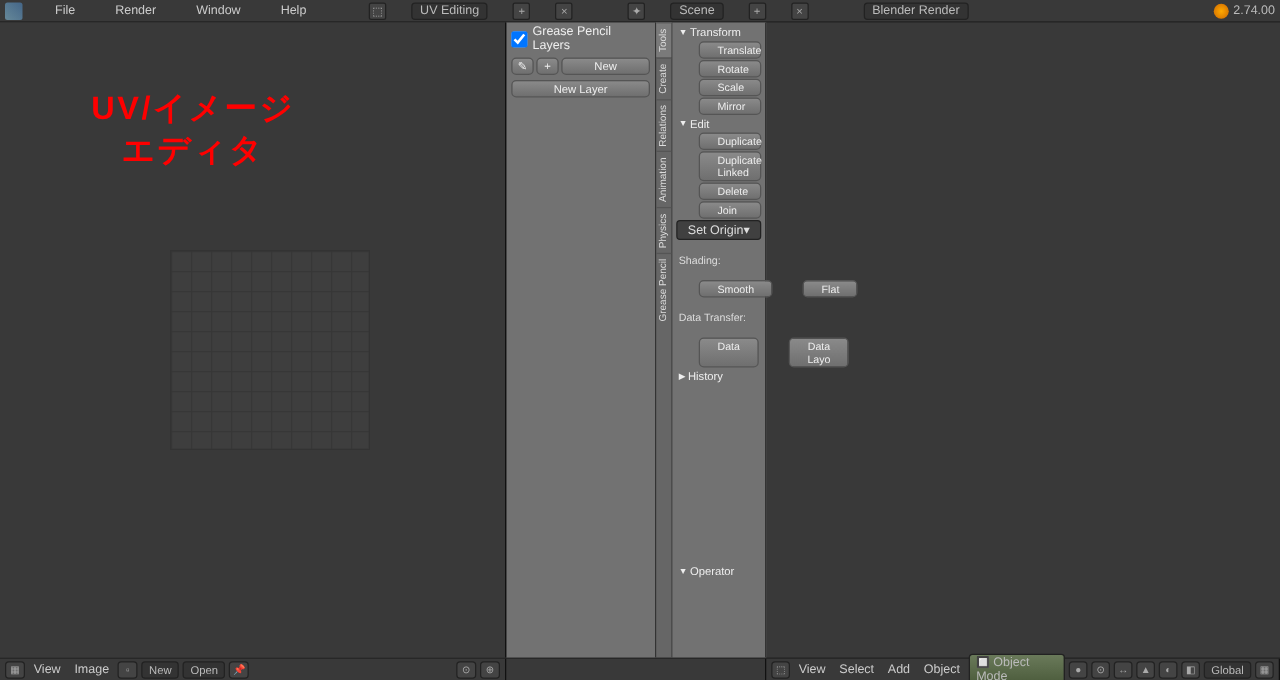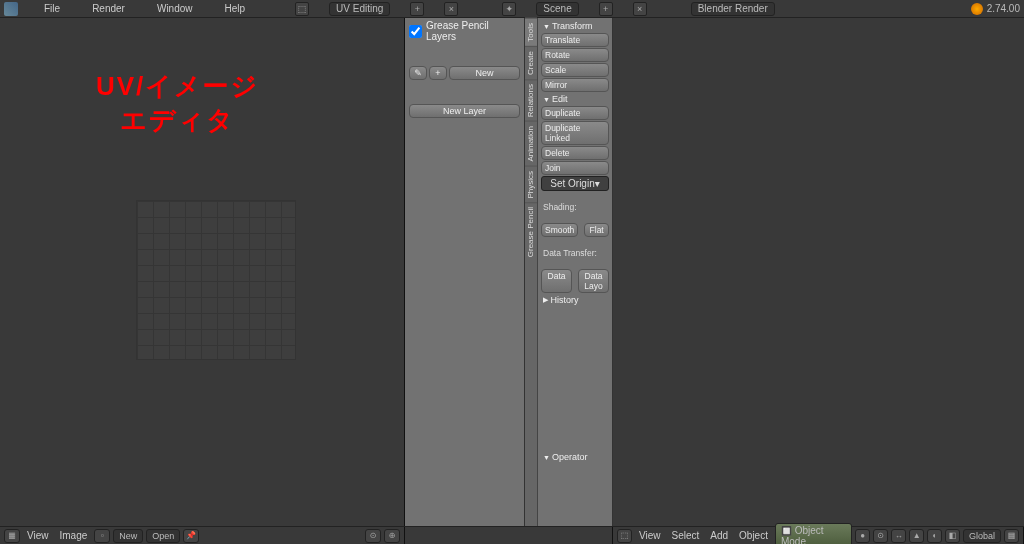--- a/index.html
+++ b/index.html
@@ -10,33 +10,33 @@
 .topbar .field { background:#333; border:1px solid #222; border-radius:3px; color:#bbb; padding:1px 6px; height:14px; display:flex; align-items:center; }
 .topbar .sep { width:4px; }
 .topbar .ico { width:14px; height:14px; background:#444; border:1px solid #222; border-radius:2px; color:#aaa; display:flex; align-items:center; justify-content:center; font-size:9px;}
 .topbar .stats { color:#999; margin-left:6px; font-size:9px; letter-spacing:.2px;}
 .topbar .right { margin-left:auto; display:flex; align-items:center; gap:4px; color:#bbb;}
 .topbar .ulogo{width:12px;height:12px;border-radius:50%;background:radial-gradient(circle,#fa0,#c60);}
 .main { display:flex; height:508px; }
 .uv { width:405px; background:#393939; position:relative; border-right:1px solid #111;}
 .uv .grid { position:absolute; left:136px; top:182px; width:160px; height:160px; background:#3e3e3e; background-image:linear-gradient(#353535 1px,transparent 1px),linear-gradient(90deg,#353535 1px,transparent 1px); background-size:16px 16px; border:1px solid #333;}
 .anno { position:absolute; color:#f00; font-family:sans-serif; font-weight:600; text-align:center; line-height:1.3; letter-spacing:2px;}
-.anno.a1 { left:96px; top:52px; font-size:26px;}
-.toolshelf { width:120px; background:#727272; border-right:1px solid #333; display:flex; flex-direction:column;gap:20px; }
+.anno.a1 { left:73px; top:52px; font-size:26px;}
+.toolshelf { width:120px; background:#727272; border-right:1px solid #333; display:flex; flex-direction:column; }
 .toolshelf .head { display:flex; align-items:center; gap:4px; padding:2px 4px; color:#eee; font-size:10px;}
 .toolshelf .head input{margin:0;}
 .toolshelf .btnrow { display:flex; gap:2px; padding:2px 4px;}
 .toolshelf .btn { flex:1; background:linear-gradient(#8a8a8a,#6f6f6f); border:1px solid #555; border-radius:4px; text-align:center; color:#eee; padding:1px 0; font-size:9px; cursor:pointer;}
 .tabs { width:13px; background:#666; display:flex; flex-direction:column; border-right:1px solid #444;}
 .tabs .t { writing-mode:vertical-rl; transform:rotate(180deg); font-size:8px; padding:4px 1px; color:#ddd; border-bottom:1px solid #555; cursor:pointer; text-align:center;}
 .tabs .t.active{background:#7a7a7a;}
 .npanel { width:75px; background:#727272; border-right:1px solid #333; display:flex; flex-direction:column; padding:2px 3px; gap:1px;}
 .npanel .sec { color:#eee; font-size:9px; padding:1px 2px; display:flex; align-items:center; gap:2px;}
 .npanel .sec::before{content:"▼"; font-size:7px;}
-.npanel .nbtn { background:linear-gradient(#8a8a8a,#6f6f6f); border:1px solid #555; border-radius:4px; color:#eee; padding:1px 3px; font-size:8.5px; cursor:pointer; text-align:left;}
+.npanel .nbtn { background:linear-gradient(#8a8a8a,#6f6f6f); border:1px solid #555; border-radius:4px; color:#eee; padding:1px 14px; font-size:8.5px; cursor:pointer; text-align:left;margin-left:18px;}
 .npanel .nbtn2 { display:flex; gap:6px;}
 .npanel .nbtn2 .nbtn{flex:1; text-align:center;}
 .npanel .drop { background:#404040; border:1px solid #222; border-radius:3px; color:#ddd; padding:1px 3px; font-size:8.5px; display:flex; justify-content:center; align-items:center;}
 .npanel .lbl { color:#ddd; font-size:8.5px; padding:10px 2px;}
 .npanel .collapsed::before{content:"▶";}
 .view3d { flex:1; background:#393939; position:relative; overflow:hidden;}
 .view3d .persp { position:absolute; left:6px; top:3px; color:#bbb; font-size:9px;}
 .view3d .obname { position:absolute; left:26px; bottom:4px; color:#bbb; font-size:9px;}
 .cube { position:absolute; left:120px; top:130px; width:240px; height:240px;}
 .cube .top{position:absolute; left:0; top:0; width:200px; height:80px; background:#b4b4c2; transform:skewX(-45deg); transform-origin:bottom left; border:1px solid #c9a96a;}

